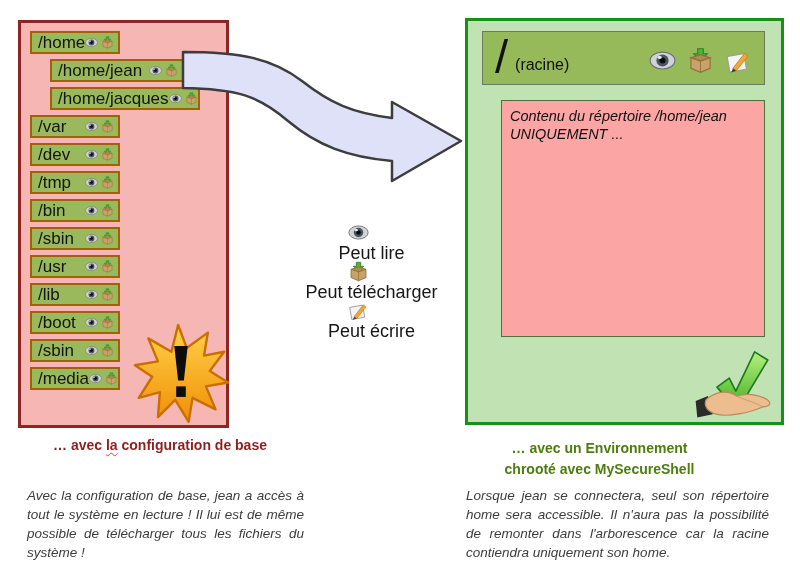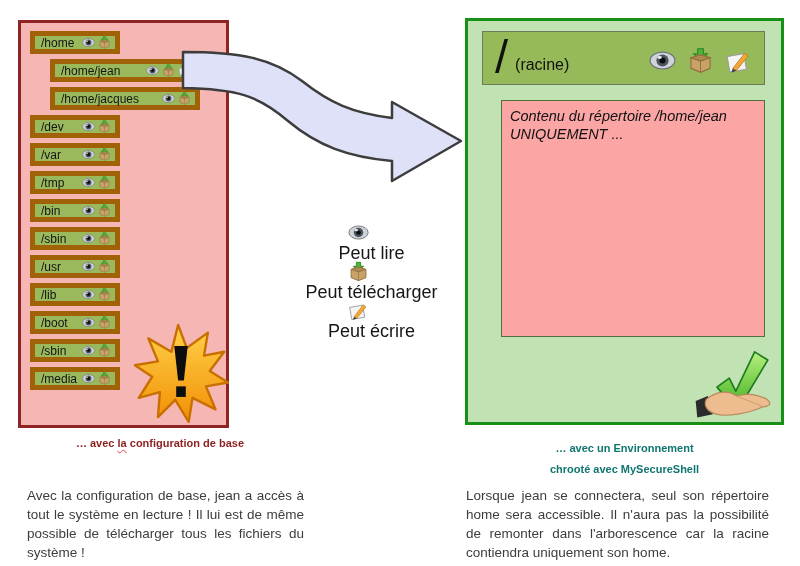--- a/index.html
+++ b/index.html
@@ -2,23 +2,23 @@
 <html><head>
 <meta charset="utf-8">
 <style>
   html,body{margin:0;padding:0;background:#ffffff;}
   body{font-family:"Liberation Sans","DejaVu Sans",sans-serif;}
   .canvas{position:relative;width:800px;height:566px;background:#ffffff;overflow:hidden;}
 
   
   .panel-left{position:absolute;left:18px;top:20px;width:211px;height:408px;
     background:#f6b7b4;border:3px solid #8e2424;box-sizing:border-box;padding-top:8px;}
-  .row{height:23px;margin:0 0 5px 9px;width:90px;background:#9ab95c;border:5px solid #a16207;
+  .row{height:23px;margin:0 0 5px 9px;width:90px;background:#9ab95c;border:2px solid #a16207;
     box-sizing:border-box;display:flex;align-items:center;padding:0 4px 0 6px;
-    font-size:12px;color:#141414;}
+    font-size:17px;color:#141414;}
   .row.indent{margin-left:29px;width:150px;}
   .row .icons{margin-left:auto;display:flex;align-items:center;gap:3px;}
   .icon{display:inline-flex;}
   .icon svg{width:100%;height:100%;display:block;}
   .row .icon{width:13px;height:13px;}
   .burst{position:absolute;left:112px;top:300px;width:96px;height:102px;}
 
   
   .flow-arrow{position:absolute;left:0;top:0;width:800px;height:566px;pointer-events:none;z-index:5;}
 
@@ -37,26 +37,26 @@
   .root-slash{font-size:47px;line-height:40px;color:#111;}
   .root-sub{font-size:16px;color:#111;margin-left:7px;margin-bottom:3px;}
   .root-icons{margin-left:auto;display:flex;align-items:center;gap:11px;margin-bottom:3px;padding-right:4px;}
   .root-icons .icon{width:27px;height:27px;}
   .content-box{position:absolute;left:33px;top:79px;width:264px;height:237px;
     background:#fca5a5;border:1px solid #50703c;box-sizing:border-box;
     padding:6px 8px;font-style:italic;font-size:14.5px;line-height:18px;color:#111;}
   .check-hand{position:absolute;right:5px;bottom:4px;width:82px;height:76px;}
 
   
-  .caption{position:absolute;font-weight:bold;font-size:11px;text-align:center;}
+  .caption{position:absolute;font-weight:bold;font-size:14px;text-align:center;}
   .caption-left{left:10px;top:437px;width:300px;color:#8d1f1f;}
-  .caption-right{left:482px;top:438px;width:285px;color:#0f766e;line-height:21px;}
+  .caption-right{left:457px;top:438px;width:285px;color:#4d7c0f;line-height:21px;}
   .squiggle{text-decoration:underline;text-decoration-style:wavy;text-decoration-color:#e04040;
     text-decoration-thickness:1px;text-underline-offset:2px;}
-  .para{position:absolute;font-size:13.5px;line-height:19px;
+  .para{position:absolute;font-style:italic;font-size:13.5px;line-height:19px;
     text-align:justify;color:#3c3c3c;}
   .para-left{left:27px;top:486px;width:277px;}
   .para-right{left:466px;top:486px;width:303px;}
 </style>
 </head>
 <body>
 
 <div class="canvas">
 
   <div class="panel-left">
@@ -132,43 +132,43 @@
                 <path d="M3.5,9.5 L12,6.8 L20.5,9.5 L12,12.5 Z" fill="#b08a50" stroke="#8f6f3e" stroke-width="1"></path>
                 <path d="M3.5,9.5 L12,12.5 L20.5,9.5 L20.5,19 L12,22.5 L3.5,19 Z" fill="#c9a268" stroke="#8f6f3e" stroke-width="1"></path>
                 <path d="M12,12.5 L12,22.5" stroke="#8f6f3e" stroke-width="0.8"></path>
               </svg>
             </span>
           </span>
         </div>
 
 
         <div class="row">
+          <span>/var</span>
+          <span class="icons">
+            <span class="icon">
+              <svg viewBox="0 0 24 24">
+                <ellipse cx="12" cy="12" rx="11" ry="7.5" fill="#cfd3d8" stroke="#6a6f76" stroke-width="1"></ellipse>
+                <circle cx="12" cy="12" r="5.4" fill="#4a5560"></circle>
+                <circle cx="12" cy="12" r="2.7" fill="#0c0c0c"></circle>
+                <ellipse cx="9.4" cy="9.4" rx="2" ry="1.3" fill="#ffffff" opacity="0.9"></ellipse>
+              </svg>
+            </span>
+            <span class="icon">
+              <svg viewBox="0 0 24 24">
+                <path d="M9.5,1.5 L14.5,1.5 L14.5,6 L18,6 L12,12.5 L6,6 L9.5,6 Z" fill="#4db33a" stroke="#2e8322" stroke-width="1"></path>
+                <path d="M3.5,9.5 L12,6.8 L20.5,9.5 L12,12.5 Z" fill="#b08a50" stroke="#8f6f3e" stroke-width="1"></path>
+                <path d="M3.5,9.5 L12,12.5 L20.5,9.5 L20.5,19 L12,22.5 L3.5,19 Z" fill="#c9a268" stroke="#8f6f3e" stroke-width="1"></path>
+                <path d="M12,12.5 L12,22.5" stroke="#8f6f3e" stroke-width="0.8"></path>
+              </svg>
+            </span>
+          </span>
+        </div>
+
+        <div class="row">
           <span>/dev</span>
-          <span class="icons">
-            <span class="icon">
-              <svg viewBox="0 0 24 24">
-                <ellipse cx="12" cy="12" rx="11" ry="7.5" fill="#cfd3d8" stroke="#6a6f76" stroke-width="1"></ellipse>
-                <circle cx="12" cy="12" r="5.4" fill="#4a5560"></circle>
-                <circle cx="12" cy="12" r="2.7" fill="#0c0c0c"></circle>
-                <ellipse cx="9.4" cy="9.4" rx="2" ry="1.3" fill="#ffffff" opacity="0.9"></ellipse>
-              </svg>
-            </span>
-            <span class="icon">
-              <svg viewBox="0 0 24 24">
-                <path d="M9.5,1.5 L14.5,1.5 L14.5,6 L18,6 L12,12.5 L6,6 L9.5,6 Z" fill="#4db33a" stroke="#2e8322" stroke-width="1"></path>
-                <path d="M3.5,9.5 L12,6.8 L20.5,9.5 L12,12.5 Z" fill="#b08a50" stroke="#8f6f3e" stroke-width="1"></path>
-                <path d="M3.5,9.5 L12,12.5 L20.5,9.5 L20.5,19 L12,22.5 L3.5,19 Z" fill="#c9a268" stroke="#8f6f3e" stroke-width="1"></path>
-                <path d="M12,12.5 L12,22.5" stroke="#8f6f3e" stroke-width="0.8"></path>
-              </svg>
-            </span>
-          </span>
-        </div>
-
-        <div class="row">
-          <span>/var</span>
           <span class="icons">
             <span class="icon">
               <svg viewBox="0 0 24 24">
                 <ellipse cx="12" cy="12" rx="11" ry="7.5" fill="#cfd3d8" stroke="#6a6f76" stroke-width="1"></ellipse>
                 <circle cx="12" cy="12" r="5.4" fill="#4a5560"></circle>
                 <circle cx="12" cy="12" r="2.7" fill="#0c0c0c"></circle>
                 <ellipse cx="9.4" cy="9.4" rx="2" ry="1.3" fill="#ffffff" opacity="0.9"></ellipse>
               </svg>
             </span>
             <span class="icon">

